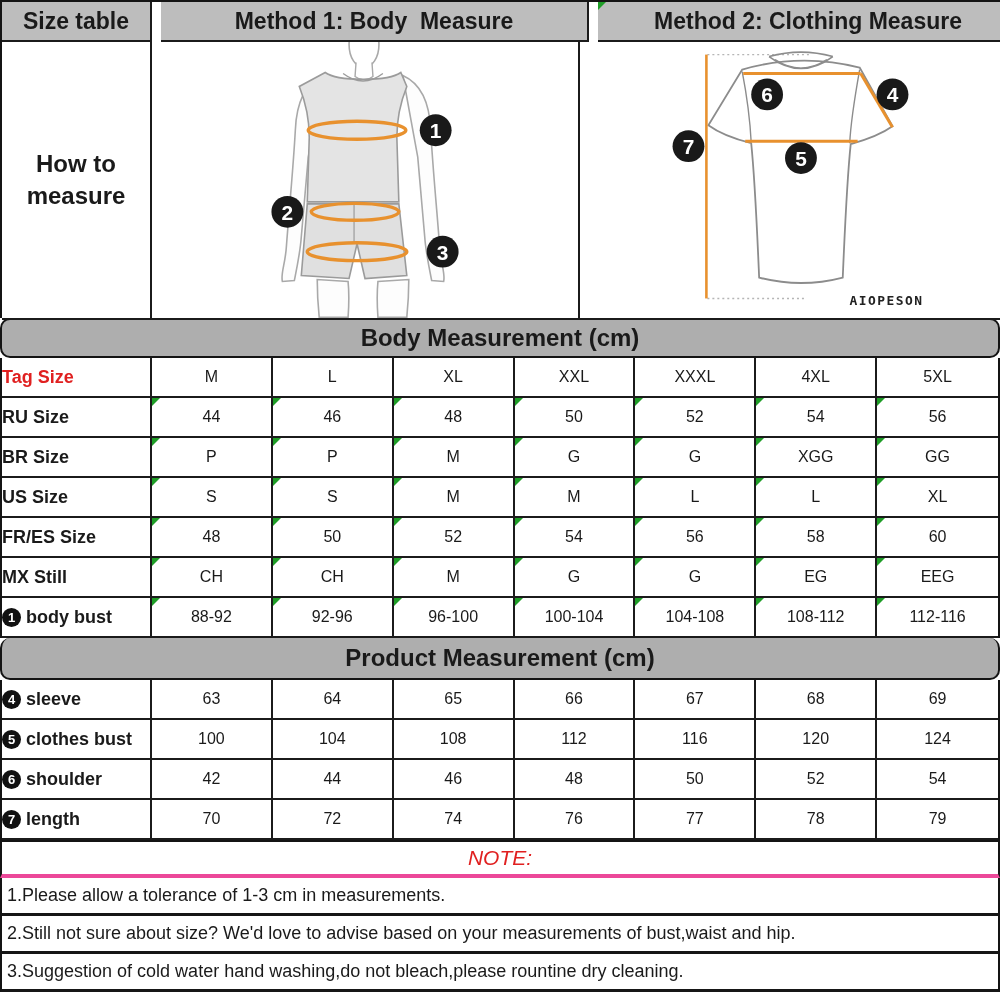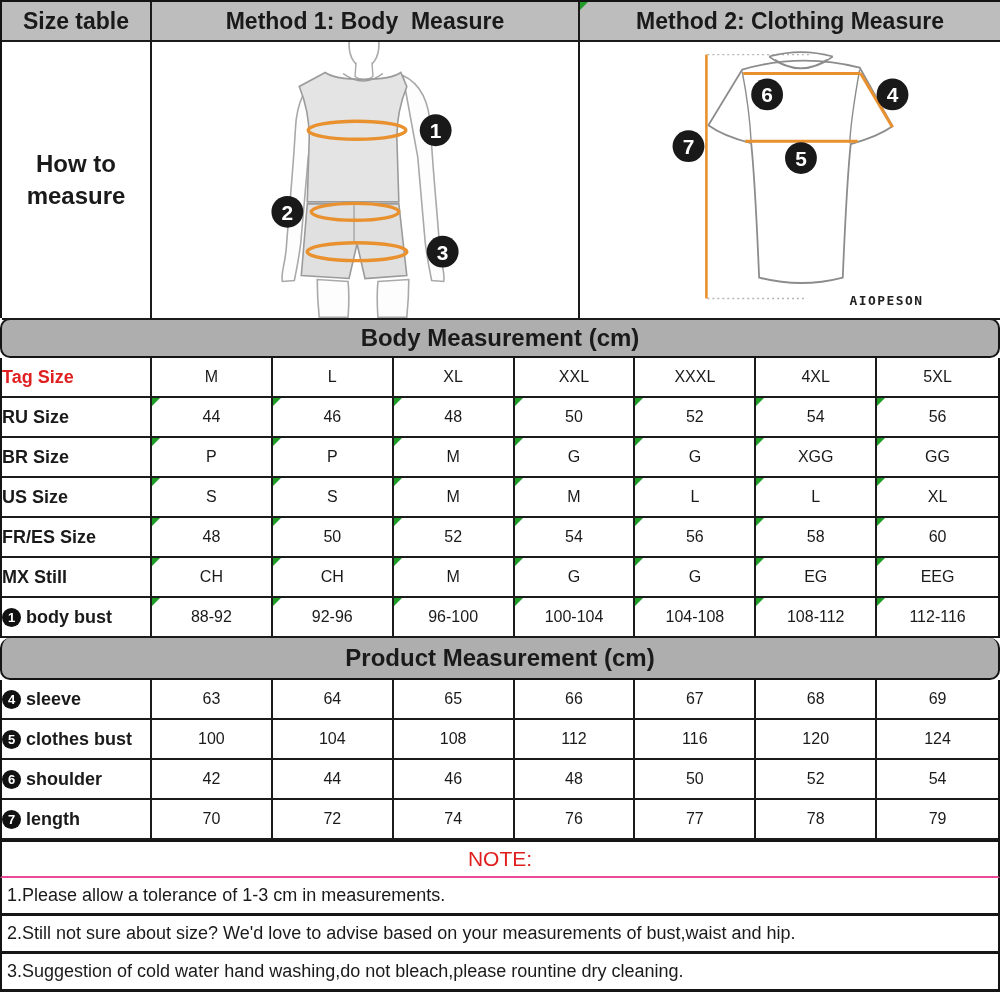--- a/index.html
+++ b/index.html
@@ -13,21 +13,21 @@
         font-size:16px;}
   .cell:nth-child(8n){border-right:none;}
   .labelcell{justify-content:flex-start;padding-left:0;font-weight:bold;font-size:18px;}
   .outer{border:2px solid #141414;box-sizing:border-box;}
 
   
   .gmark::before{content:"";position:absolute;top:0;left:0;width:0;height:0;
         border-top:8px solid #1f9d27;border-right:8px solid transparent;}
 
   
-  .tophdr{display:grid;grid-template-columns:150px 428px 422px;height:42px;}
+  .tophdr{display:grid;grid-template-columns:150px 428px 422px;height:42px;gap:9px;}
   .tophdr .cell{background:#bdbdbd;font-weight:bold;font-size:23px;white-space:pre-wrap;}
 
   
   .illus{display:grid;grid-template-columns:150px 428px 422px;height:276px;}
   .illus .cell{background:#fff;font-size:24px;}
   .howto{font-weight:bold;text-align:center;line-height:1.35;padding:12px 14px;}
 
   
   .band{box-sizing:border-box;height:40px;background:#aeaeae;display:flex;align-items:center;
         justify-content:center;font-weight:bold;font-size:24px;
@@ -37,21 +37,21 @@
   
   .mtable .cell{height:40px;background:#fff;}
   .badge{display:inline-flex;align-items:center;justify-content:center;width:19px;height:19px;
         border-radius:50%;background:#111;color:#fff;font-size:13px;font-weight:bold;
         margin-right:5px;flex:none;}
 
   
   .noterow{box-sizing:border-box;height:38px;display:flex;align-items:center;
         border-left:2px solid #141414;border-right:2px solid #141414;border-bottom:3px solid #161616;
         font-size:18px;padding-left:5px;background:#fff;}
-  .notehdr{justify-content:center;color:#e02020;font-size:21px;padding-left:0;border-bottom:2px solid #ec4899;}
+  .notehdr{justify-content:center;color:#e02020;font-size:21px;padding-left:0;border-bottom:4px solid #ec4899;font-style:italic;}
 
   svg text.circnum{fill:#fff;font-weight:bold;font-size:21px;font-family:"Liberation Sans",sans-serif;}
   svg text.brand{fill:#222;font-weight:bold;font-size:13px;letter-spacing:1.5px;
         font-family:"DejaVu Sans Mono",monospace;}
 </style>
 </head>
 <body>
 
 <div class="sheet">
 

